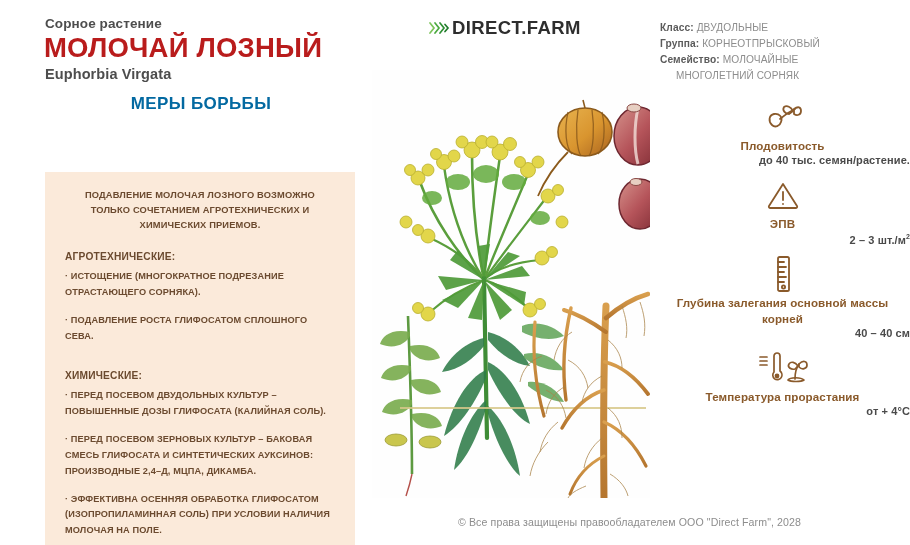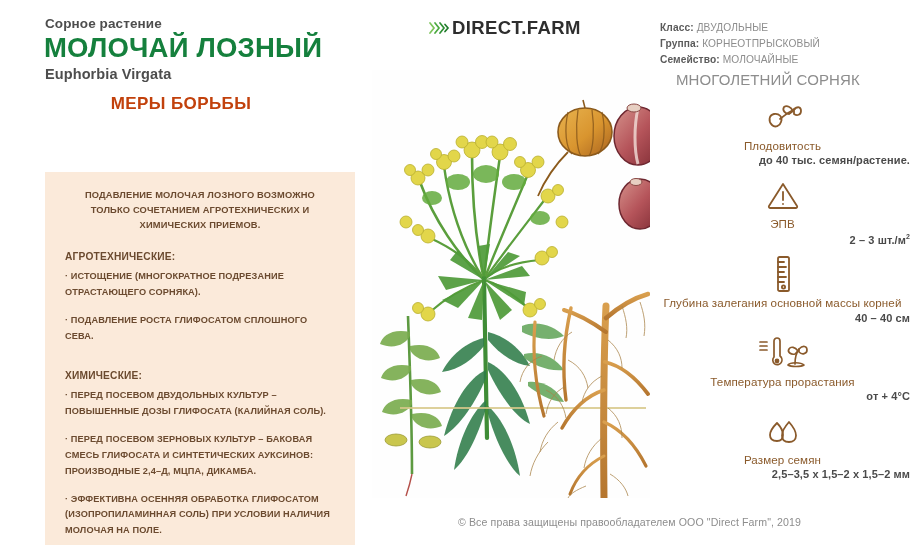--- a/index.html
+++ b/index.html
@@ -29,41 +29,42 @@
     font-size: 13.5px;
     font-weight: bold;
     color: #4d4d4d;
     letter-spacing: 0.1px;
   }
   .plant-name {
     position: absolute;
     left: 44px; top: 32px;
     font-size: 27.5px;
     font-weight: bold;
-    color: #15803d;
+    color: #b91c1c;
     letter-spacing: 0.2px;
     white-space: nowrap;
   }
   .latin-name {
     position: absolute;
     left: 45px; top: 66px;
     font-size: 14.5px;
     font-weight: bold;
     color: #4d4d4d;
     letter-spacing: 0.1px;
   }
   .measures-title {
     position: absolute;
     left: 0; top: 94px;
     width: 362px;
     text-align: center;
     font-size: 17px;
     font-weight: bold;
-    color: #c2410c;
+    color: #0369a1;
     letter-spacing: 0.4px;
+    padding-left: 20px;
   }
 
   .beige-panel {
     position: absolute;
     left: 45px; top: 128px;
     width: 310px;
     height: 392px;
     background: #fbeada;
     box-sizing: border-box;
     padding: 16px 20px 10px 20px;
@@ -133,21 +134,21 @@
     width: 250px;
   }
   .taxon-row {
     font-size: 10.2px;
     color: #8d8d8d;
     line-height: 1.58;
     letter-spacing: 0.1px;
   }
   .taxon-row b { color: #5b5b5b; font-weight: bold; }
   .taxon-cont {
-    font-size: 15px;
+    font-size: 10px;
     color: #8d8d8d;
     line-height: 1.58;
     letter-spacing: 0.1px;
     padding-left: 16px;
   }
 
   .facts {
     position: absolute;
     left: 0; top: 100px;
     width: 255px;
@@ -158,21 +159,21 @@
   }
   .fact-icon {
     height: 34px;
     display: flex;
     align-items: center;
     justify-content: center;
     margin-bottom: 4px;
   }
   .fact-title {
     font-size: 11.6px;
-    font-weight: normal;
+    font-weight: bold;
     color: #8a5a2b;
     letter-spacing: 0.1px;
     line-height: 1.32;
   }
   .fact-value {
     font-size: 11px;
     font-weight: bold;
     color: #4a4a4a;
     letter-spacing: 0.1px;
     margin-top: 1px;
@@ -487,29 +488,17 @@
             <path d="M42 13 C 46 9, 50 10, 50 14 C 50 18, 45 19, 42 16 Z"></path>
             <path d="M41 15 C 38 11, 34 10, 32 13 C 30 16, 34 19, 38 18 Z"></path>
             <path d="M31 29 C 33 26, 44 26, 47 29 C 44 31, 34 31, 31 29 Z"></path>
           </g>
         </svg>
       </div>
       <div class="fact-title">Температура прорастания</div>
       <div class="fact-value">от + 4°C</div>
     </div>
 
-    <div class="fact">
-      <div class="fact-icon">
-        <svg width="38" height="28" viewBox="0 0 38 28">
-          <g fill="none" stroke="#8a5a2b" stroke-width="1.8" stroke-linecap="round" stroke-linejoin="round">
-            <path d="M13 6 C 9 10, 6 14, 6 18 C 6 22, 9 24, 13 24 C 17 24, 19 21.5, 19 18 C 19 14, 17 10, 13 6 Z"></path>
-            <path d="M25 5 C 21 9.5, 18 14, 18 18.5 C 18 23, 21 25, 25 25 C 29 25, 32 22.5, 32 18.5 C 32 14, 29 9.5, 25 5 Z"></path>
-          </g>
-        </svg>
-      </div>
-      <div class="fact-title">Размер семян</div>
-      <div class="fact-value">2,5–3,5 х 1,5–2 х 1,5–2 мм</div>
-    </div>
 
   </div>
 </div>
 
-<div class="footer">© Все права защищены правообладателем  ООО "Direct Farm", 2019</div>
+<div class="footer">© Все права защищены правообладателем  ООО "Direct Farm", 2028</div>
 
 </body></html>

